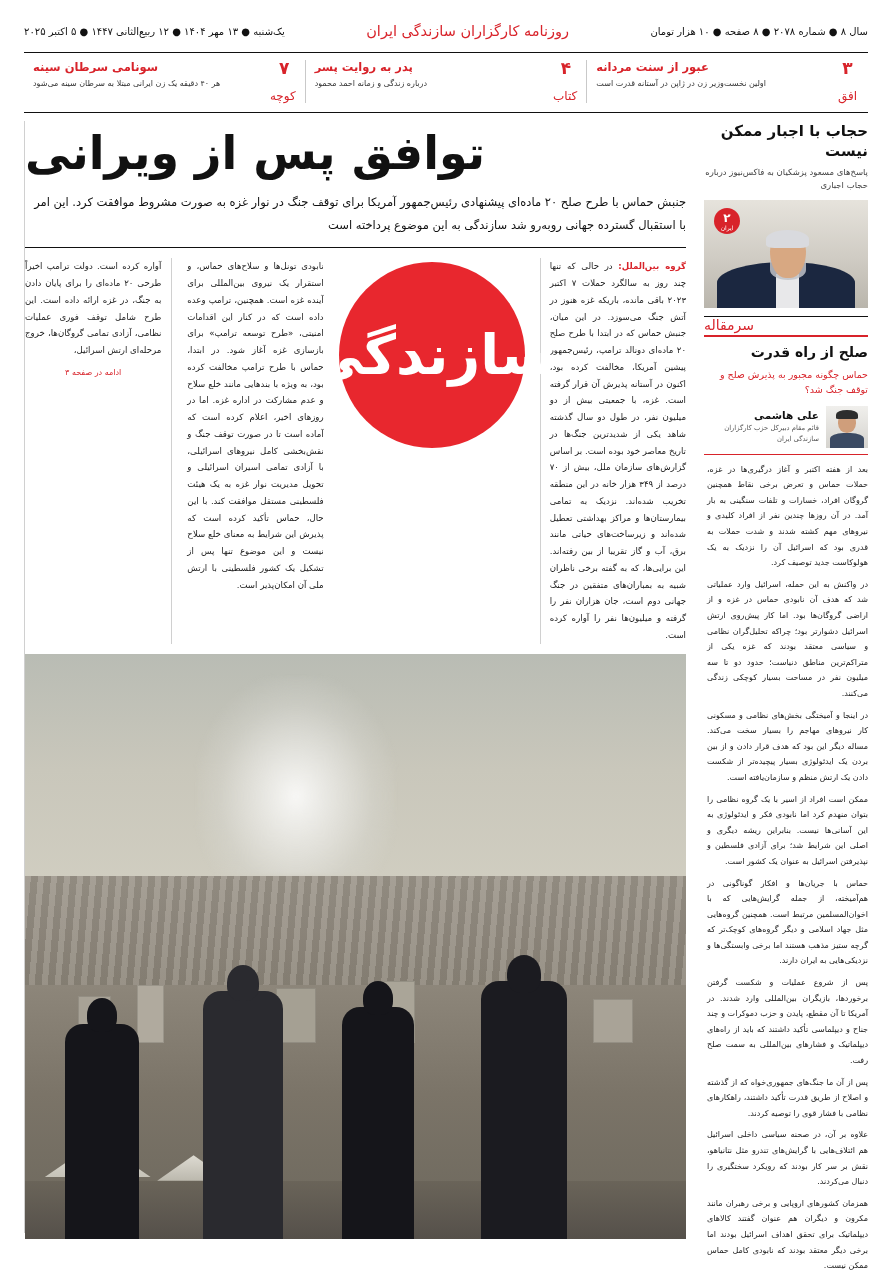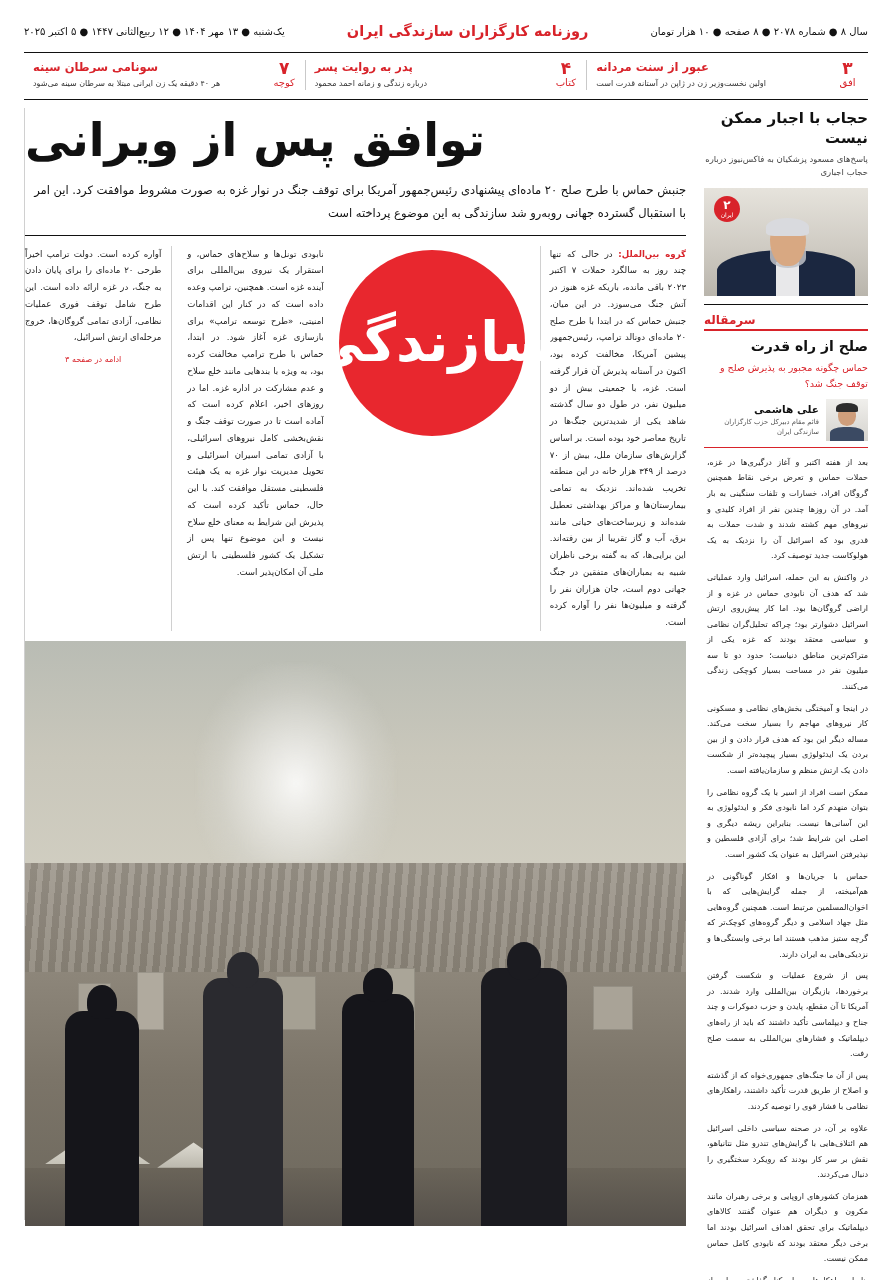--- a/index.html
+++ b/index.html
@@ -30,21 +30,21 @@
     color: #111;
     letter-spacing: 0;
     white-space: nowrap;
   }
   .masthead-center {
     text-align: center;
     line-height: 1.25;
   }
   .paper-name {
     font-size: 14.5px;
-    font-weight: bold;
+    font-weight: normal;
     color: #d8232a;
     white-space: nowrap;
   }
   .rule-top {
     height: 1px;
     background: #111;
     margin: 6px 24px 0 24px;
   }
 
   
@@ -71,23 +71,23 @@
     text-align: center;
     color: #d8232a;
     line-height: 1.05;
   }
   .teaser-badge .num {
     font-size: 17px;
     font-weight: bold;
     display: block;
   }
   .teaser-badge .sec {
-    font-size: 10px;
+    font-size: 12px;
     display: block;
-    margin-top: 0;
+    margin-top: 12px;
   }
   .teaser-body { flex: 1; text-align: left; }
   .teaser-title {
     font-size: 11.5px;
     font-weight: bold;
     color: #d8232a;
     line-height: 1.3;
   }
   .teaser-sub {
     font-size: 8px;
@@ -190,25 +190,24 @@
     justify-content: center;
     line-height: 1;
   }
   .badge-red .n { font-size: 12px; font-weight: bold; }
   .badge-red .s { font-size: 6px; margin-top: 1px; }
 
   .side-divider {
     height: 1px; background: #111; margin: 8px 0 0 0;
   }
   .kicker-red {
-    font-size: 12px;
+    font-size: 14px;
     color: #d8232a;
     text-align: left;
-    margin: 8px 0 2px 0;
-    font-weight: bold;
+    margin: 0 0 2px 0;
   }
   .rule-red {
     height: 2px;
     background: #d8232a;
     width: 100%;
     margin-bottom: 6px;
   }
   .col-title {
     font-size: 14px;
     font-weight: bold;

